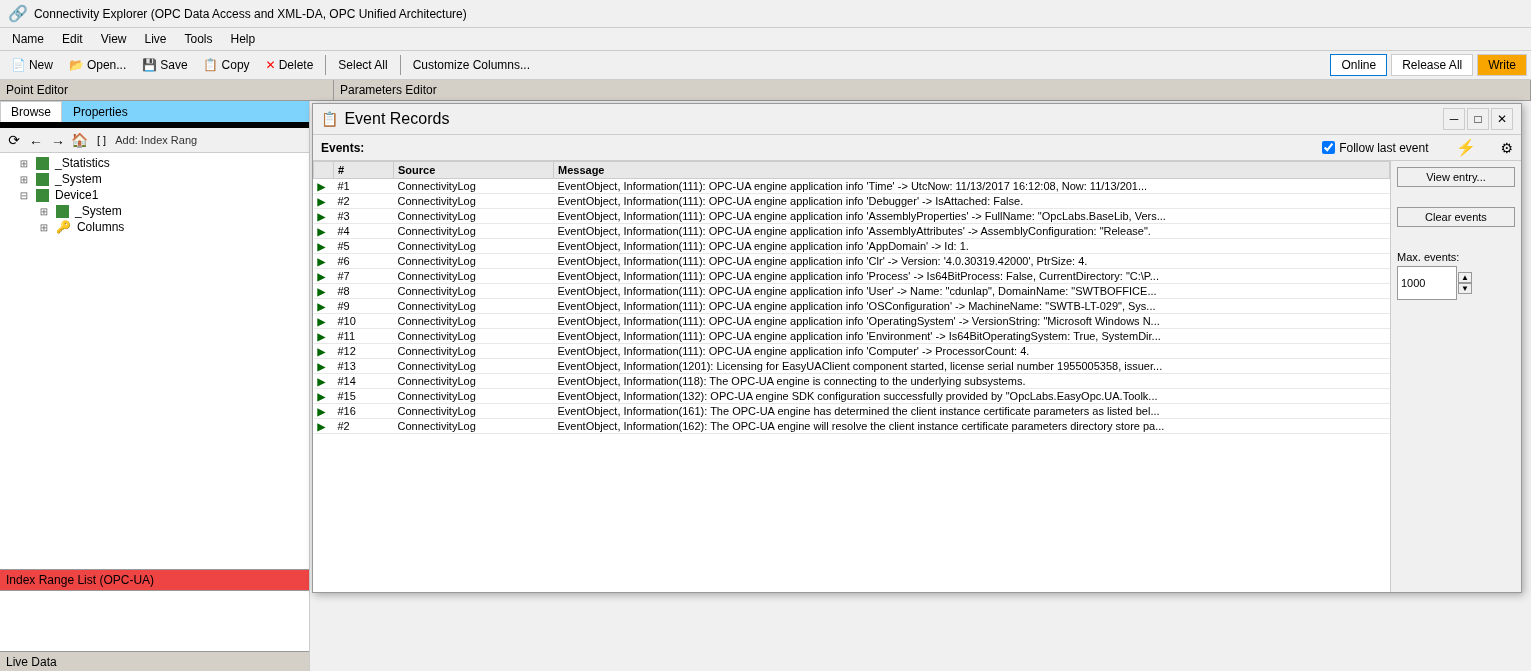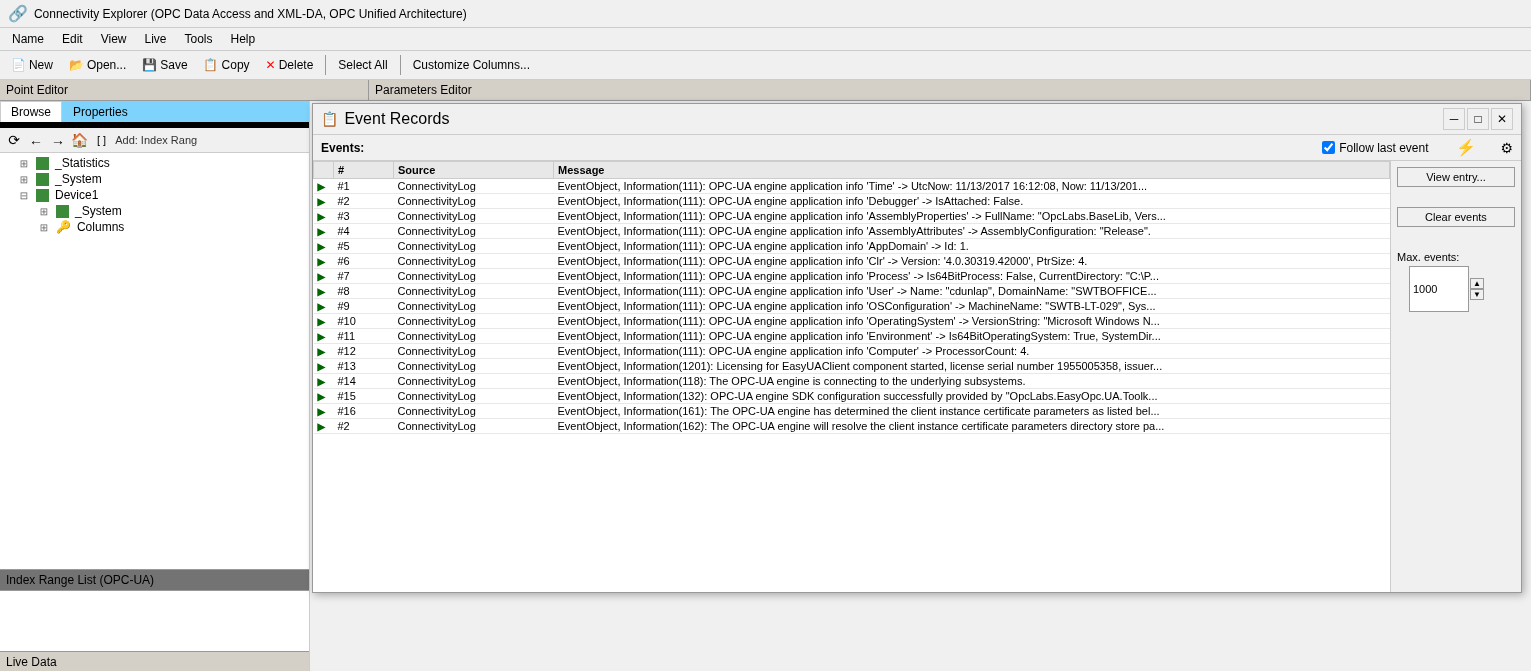--- a/index.html
+++ b/index.html
@@ -109,24 +109,35 @@
     <span>Delete</span>
   </button>
   <div class="toolbar-sep"></div>
   <button class="toolbar-btn">
     <span>Select All</span>
   </button>
   <div class="toolbar-sep"></div>
   <button class="toolbar-btn">
     <span>Customize Columns...</span>
   </button>
+  <div class="toolbar-right">
+    <button class="btn-online">
+      <span>Online</span>
+    </button>
+    <button class="btn-release-all">
+      <span>Release All</span>
+    </button>
+    <button class="btn-write">
+      <span>Write</span>
+    </button>
+  </div>
 </div>
 
 <div id="headers-row" style="display:flex; background:#d4d0c8; border-bottom:1px solid #999;">
-  <div class="header-section" style="width:369px;">Point Editor</div>
+  <div class="header-section" style="width:334px;">Point Editor</div>
   <div class="header-section" style="flex:1;">Parameters Editor</div>
 </div>
 
 <div id="main" style="position:relative; display:flex; height:calc(671px - 100px);">
 
   <div id="left-panel" style="width:310px; background:#fff; border-right:1px solid #ccc; display:flex; flex-direction:column; overflow:hidden;">
 
     <div class="tabs-row">
       <div class="tab active">
         <span>Browse</span>
@@ -173,21 +184,21 @@
         <span>_System</span>
       </div>
 
       <div class="tree-item" style="padding-left:36px;">
         <span class="expand-icon">⊞</span>
         <span style="margin:0 3px; font-size:12px;">🔑</span>
         <span>Columns</span>
       </div>
     </div>
 
-    <div id="index-range-header" style="background:#737373; padding:3px 6px; font-size:12px; border-top:1px solid #999; border-bottom:1px solid #999;">
+    <div id="index-range-header" style="background:#ef4444; padding:3px 6px; font-size:12px; border-top:1px solid #999; border-bottom:1px solid #999;">
       <span>Index Range List (OPC-UA)</span>
     </div>
     <div id="index-range-content" style="height:60px; background:#fff;"></div>
 
     <div id="live-data-header" style="background:#d4d0c8; padding:3px 6px; font-size:12px; border-top:1px solid #999;">
       <span>Live Data</span>
     </div>
   </div>
 
   <div style="flex:1; background:#f0f0f0;"></div>
@@ -334,21 +345,21 @@
             </tbody>
         </table>
       </div>
 
       <div id="event-sidebar" style="width:130px; padding:6px; display:flex; flex-direction:column; gap:20px; background:#f0f0f0;">
         <button class="sidebar-btn">View entry...</button>
         <button class="sidebar-btn">Clear events</button>
         <div style="margin-top:4px;">
           <div style="font-size:11px; margin-bottom:3px;">Max. events:</div>
           <div class="spinner-wrapper" style="display:flex; align-items:center;">
-            <input type="text" class="max-events-input" style="width: 60px; border: 1px solid rgb(153, 153, 153); padding: 16px 3px; font-size: 11px; margin-left: 12px;" value="1000">
+            <input type="text" class="max-events-input" style="width: 60px; border: 1px solid rgb(153, 153, 153); padding: 10px 3px; font-size: 11px;" value="1000">
             <div class="spinner-arrows" style="display:flex; flex-direction:column; margin-left:1px;">
               <button class="spin-btn" style="width:14px; height:11px; border:1px solid #999; background:#f0f0f0; cursor:pointer; font-size:8px; display:flex; align-items:center; justify-content:center; padding:0;">▲</button>
               <button class="spin-btn" style="width:14px; height:11px; border:1px solid #999; background:#f0f0f0; cursor:pointer; font-size:8px; display:flex; align-items:center; justify-content:center; padding:0;">▼</button>
             </div>
           </div>
         </div>
       </div>
     </div>
   </div>
 </div>

